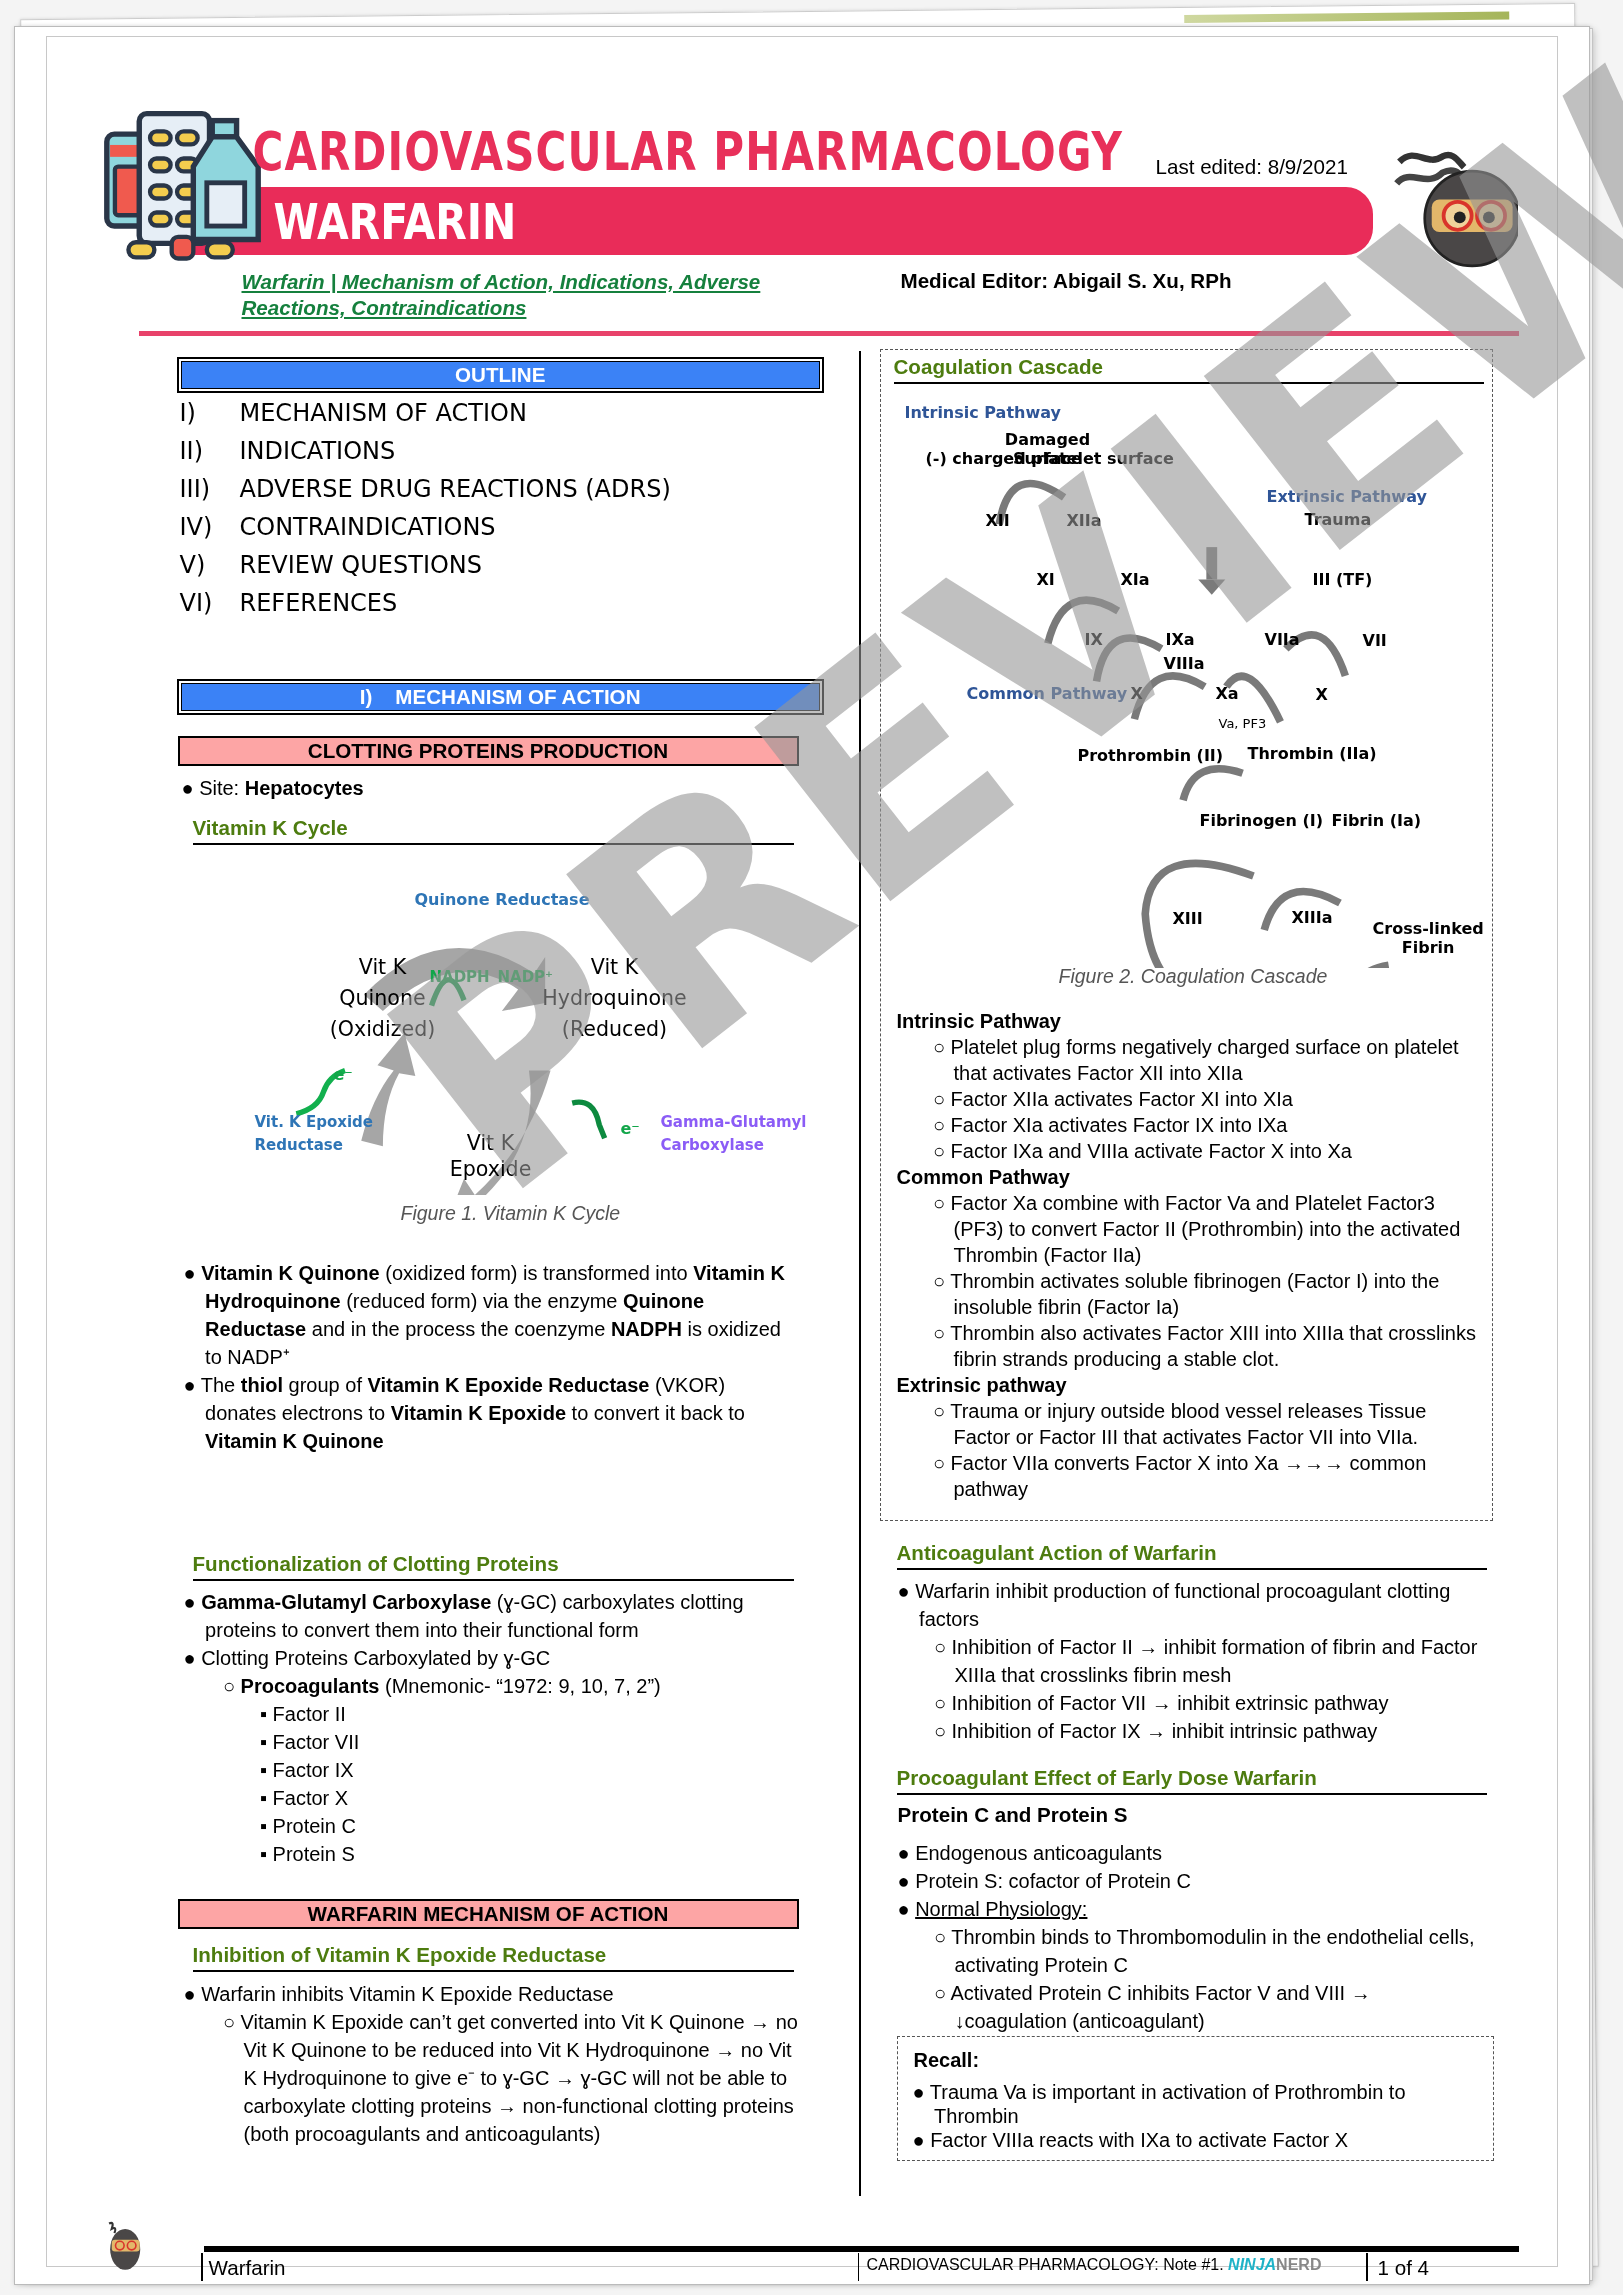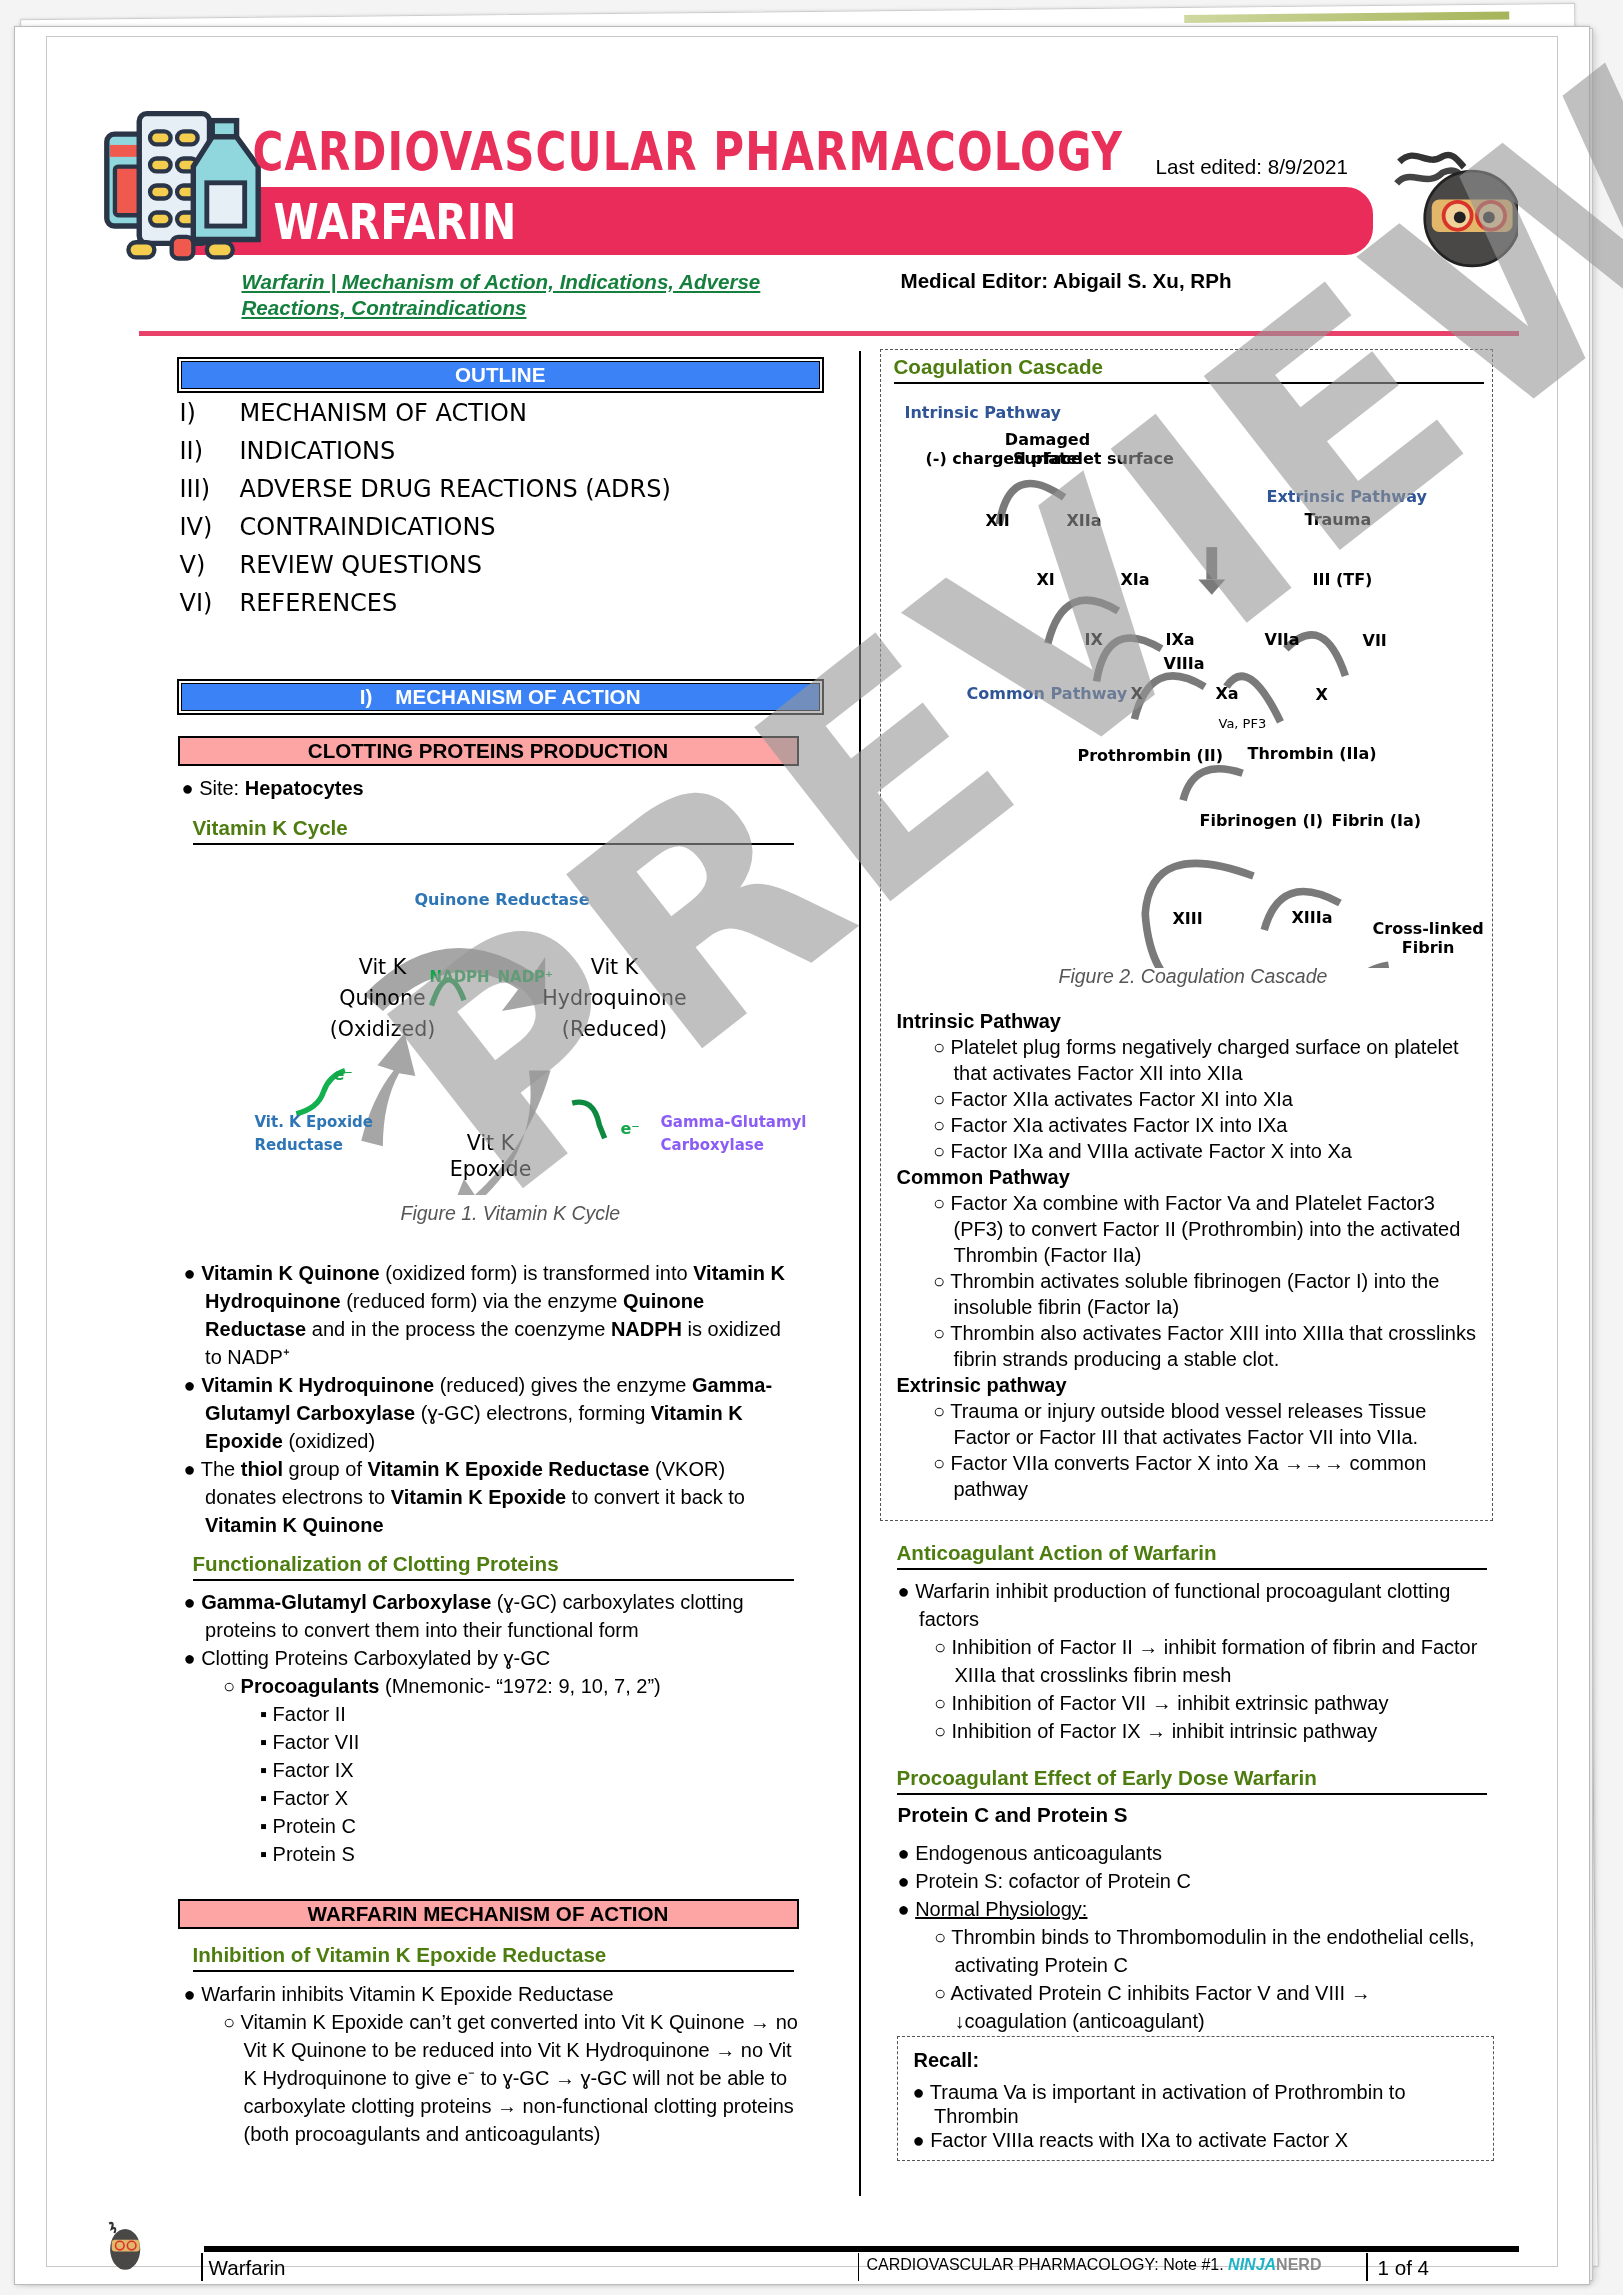--- a/index.html
+++ b/index.html
@@ -145,21 +145,20 @@
     </div>
     <div class="vk" style="left:614px;top:1074px;font-size:15px;font-weight:bold;text-align:left;color:#8b5cf6;line-height:23px;">
       <div>Gamma-Glutamyl</div>
           <div>Carboxylase</div>
     </div>
     <div class="cap" style="left:354px;top:1165px;">Figure 1. Vitamin K Cycle</div>
   </div>
 
   <div class="txt" style="left:137px;top:1222px;width:617px;">
     <div class="ind1">● <b>Vitamin K Quinone</b><span> (oxidized form) is transformed into </span><b>Vitamin K Hydroquinone</b><span> (reduced form) via the enzyme </span><b>Quinone Reductase</b><span> and in the process the coenzyme </span><b>NADPH</b><span> is oxidized to NADP⁺</span></div>
-    <div class="ind1">● <b>Vitamin K Hydroquinone</b><span> (reduced) gives the enzyme </span><b>Gamma-Glutamyl Carboxylase</b><span> (ɣ-GC) electrons, forming </span><b>Vitamin K Epoxide</b><span> (oxidized)</span></div>
     <div class="ind1">● <span>The </span><b>thiol</b><span> group of </span><b>Vitamin K Epoxide Reductase</b><span> (VKOR) donates electrons to </span><b>Vitamin K Epoxide</b><span> to convert it back to </span><b>Vitamin K Quinone</b></div>
   </div>
 
   <div class="subhdr" style="left:146px;top:1515px;width:601px;">Functionalization of Clotting Proteins</div>
   <div class="txt" style="left:137px;top:1551px;width:617px;">
     <div class="ind1">● <b>Gamma-Glutamyl Carboxylase</b><span> (ɣ-GC) carboxylates clotting proteins to convert them into their functional form</span></div>
     <div class="ind1">● <span>Clotting Proteins Carboxylated by ɣ-GC</span></div>
     <div class="ind2">○ <b>Procoagulants</b><span> (Mnemonic- “1972: 9, 10, 7, 2”)</span></div>
     <div class="ind3">▪ <span>Factor II</span></div>
     <div class="ind3">▪ <span>Factor VII</span></div>

